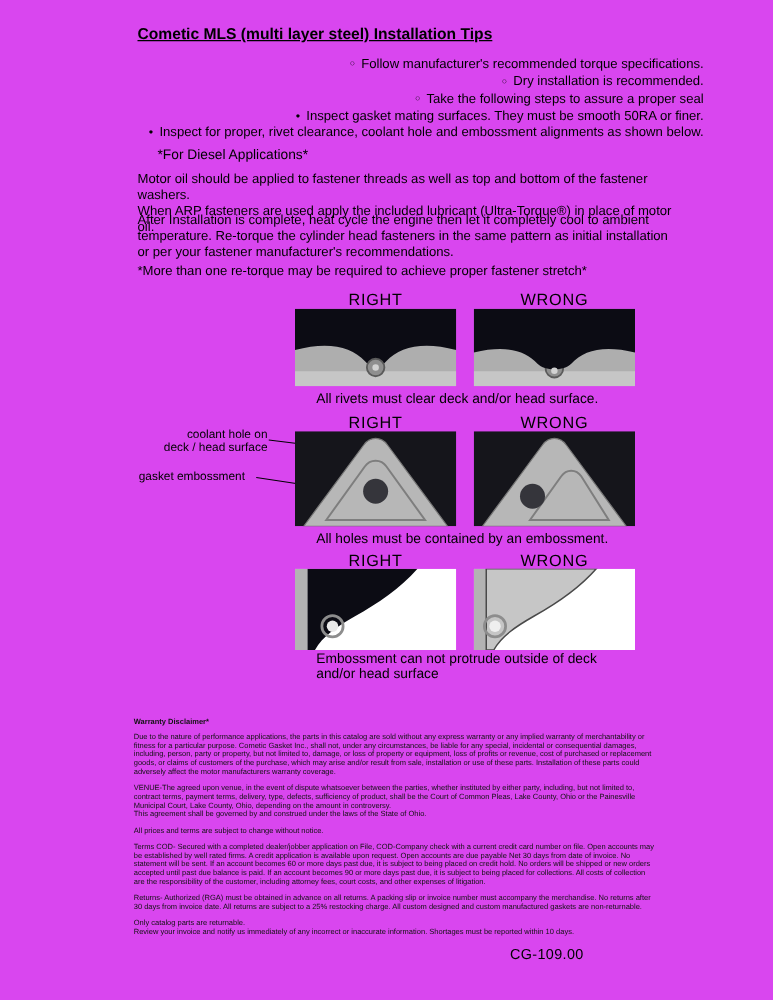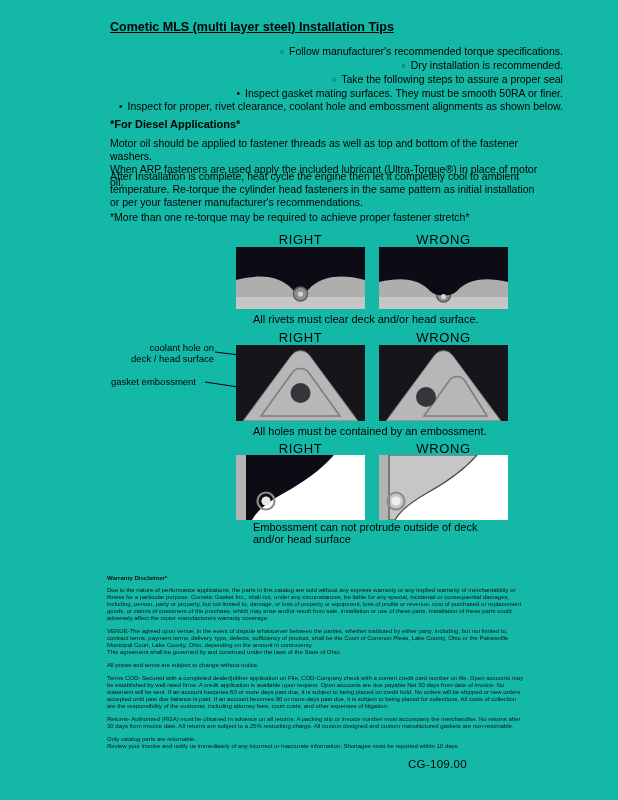--- a/index.html
+++ b/index.html
@@ -1,32 +1,32 @@
 <!DOCTYPE html>
 <html><head>
 <meta charset="utf-8">
 <style>
   * { margin:0; padding:0; box-sizing:border-box; }
   html,body { background:#e8e8e8; }
   body { font-family:"Liberation Sans", sans-serif; color:#000; }
   .page {
-    position:relative; width:618px; height:800px; background:#14b8a6;
+    position:relative; width:618px; height:800px; background:#d946ef;
     margin:0 auto; overflow:hidden;
   }
   .abs { position:absolute; }
   .title {
     left:110px; top:20px; font-size:12.5px; font-weight:bold;
     text-decoration:underline;
   }
   .tips { left:103px; top:45px; font-size:10.5px; line-height:13px; list-style:none;text-align:right; }
   .tip { display:block; }
   .tip.lvl1::before { content:"○"; font-size:7px; margin-right:5px; position:relative; top:-1px; }
   .tip.lvl2 { margin-left:16px; }
   .tip.lvl2::before { content:"•"; font-size:10px; margin-right:5px; }
-  .diesel-heading { left:110px; top:118px; font-size:11px; font-weight:bold; }
+  .diesel-heading { left:126px; top:118px; font-size:11px; font-weight:normal; }
   .para { left:110px; font-size:10.5px; line-height:13px; white-space:pre-line; width:440px; }
   .p1 { top:137px; }
   .p2 { top:170px; }
   .p3 { top:211px; }
   .dg-header { width:129px; text-align:center; font-size:13px; letter-spacing:0.6px; }
   .cap { font-size:11px; white-space:pre-line; line-height:12px;margin-left:16px; }
   .ann { font-size:9.5px; line-height:11px; text-align:right; white-space:pre-line; }
   .legal { left:107px; top:575px; width:450px; font-size:6px; line-height:7px; color:#111; }
   .legal .hd { font-weight:bold; margin-bottom:5px; }
   .legal .blk { white-space:pre-line; margin-bottom:6px; }

